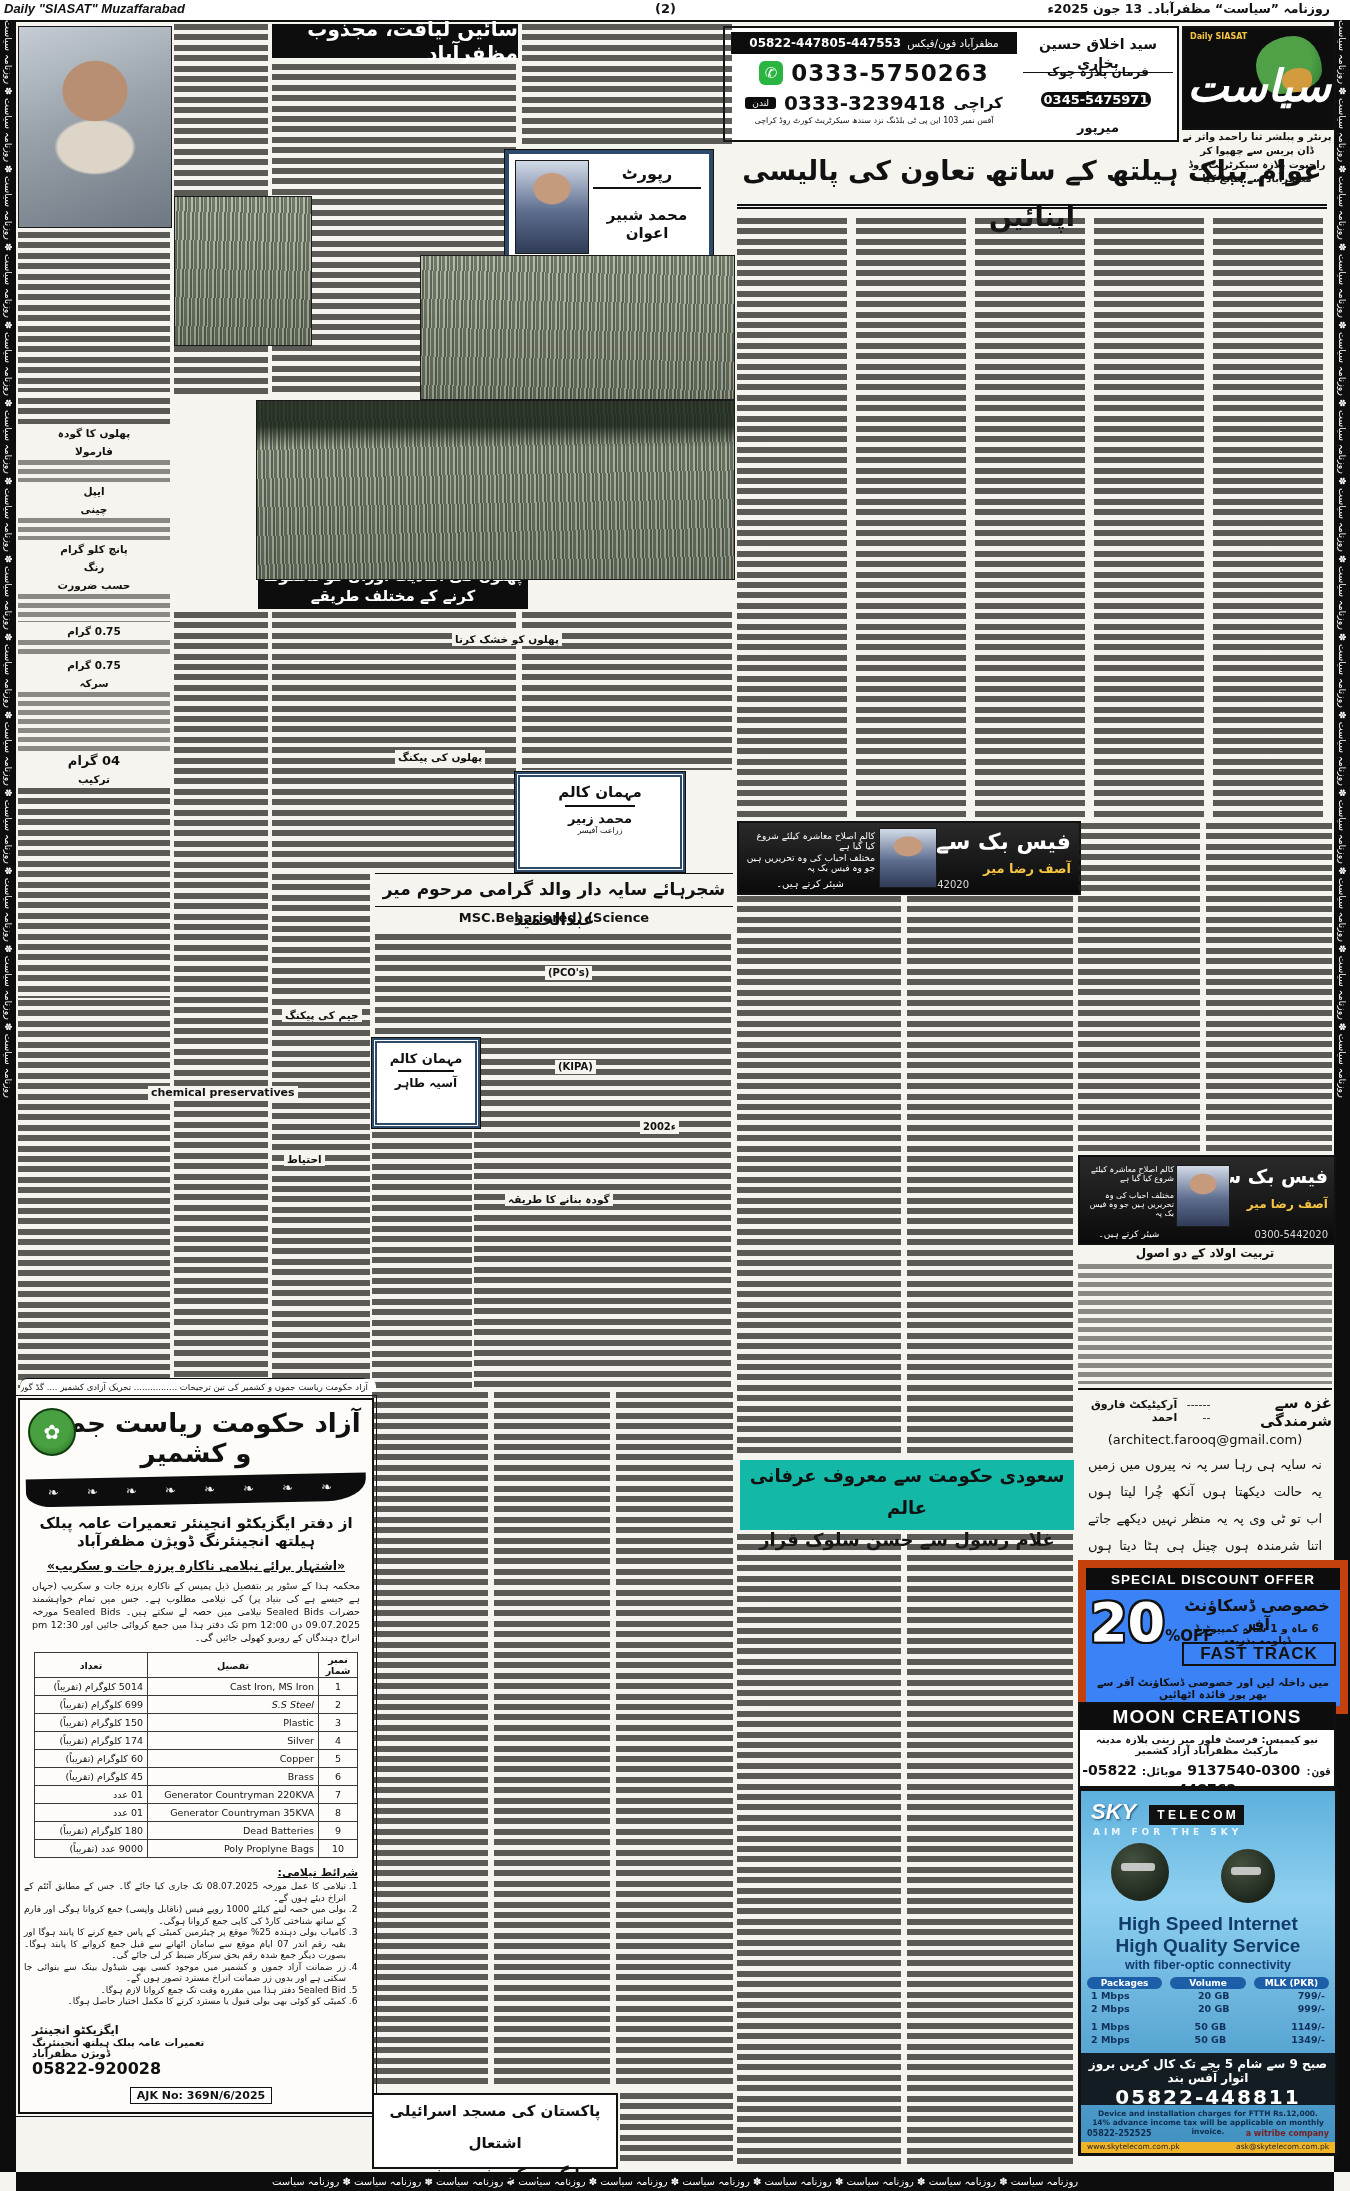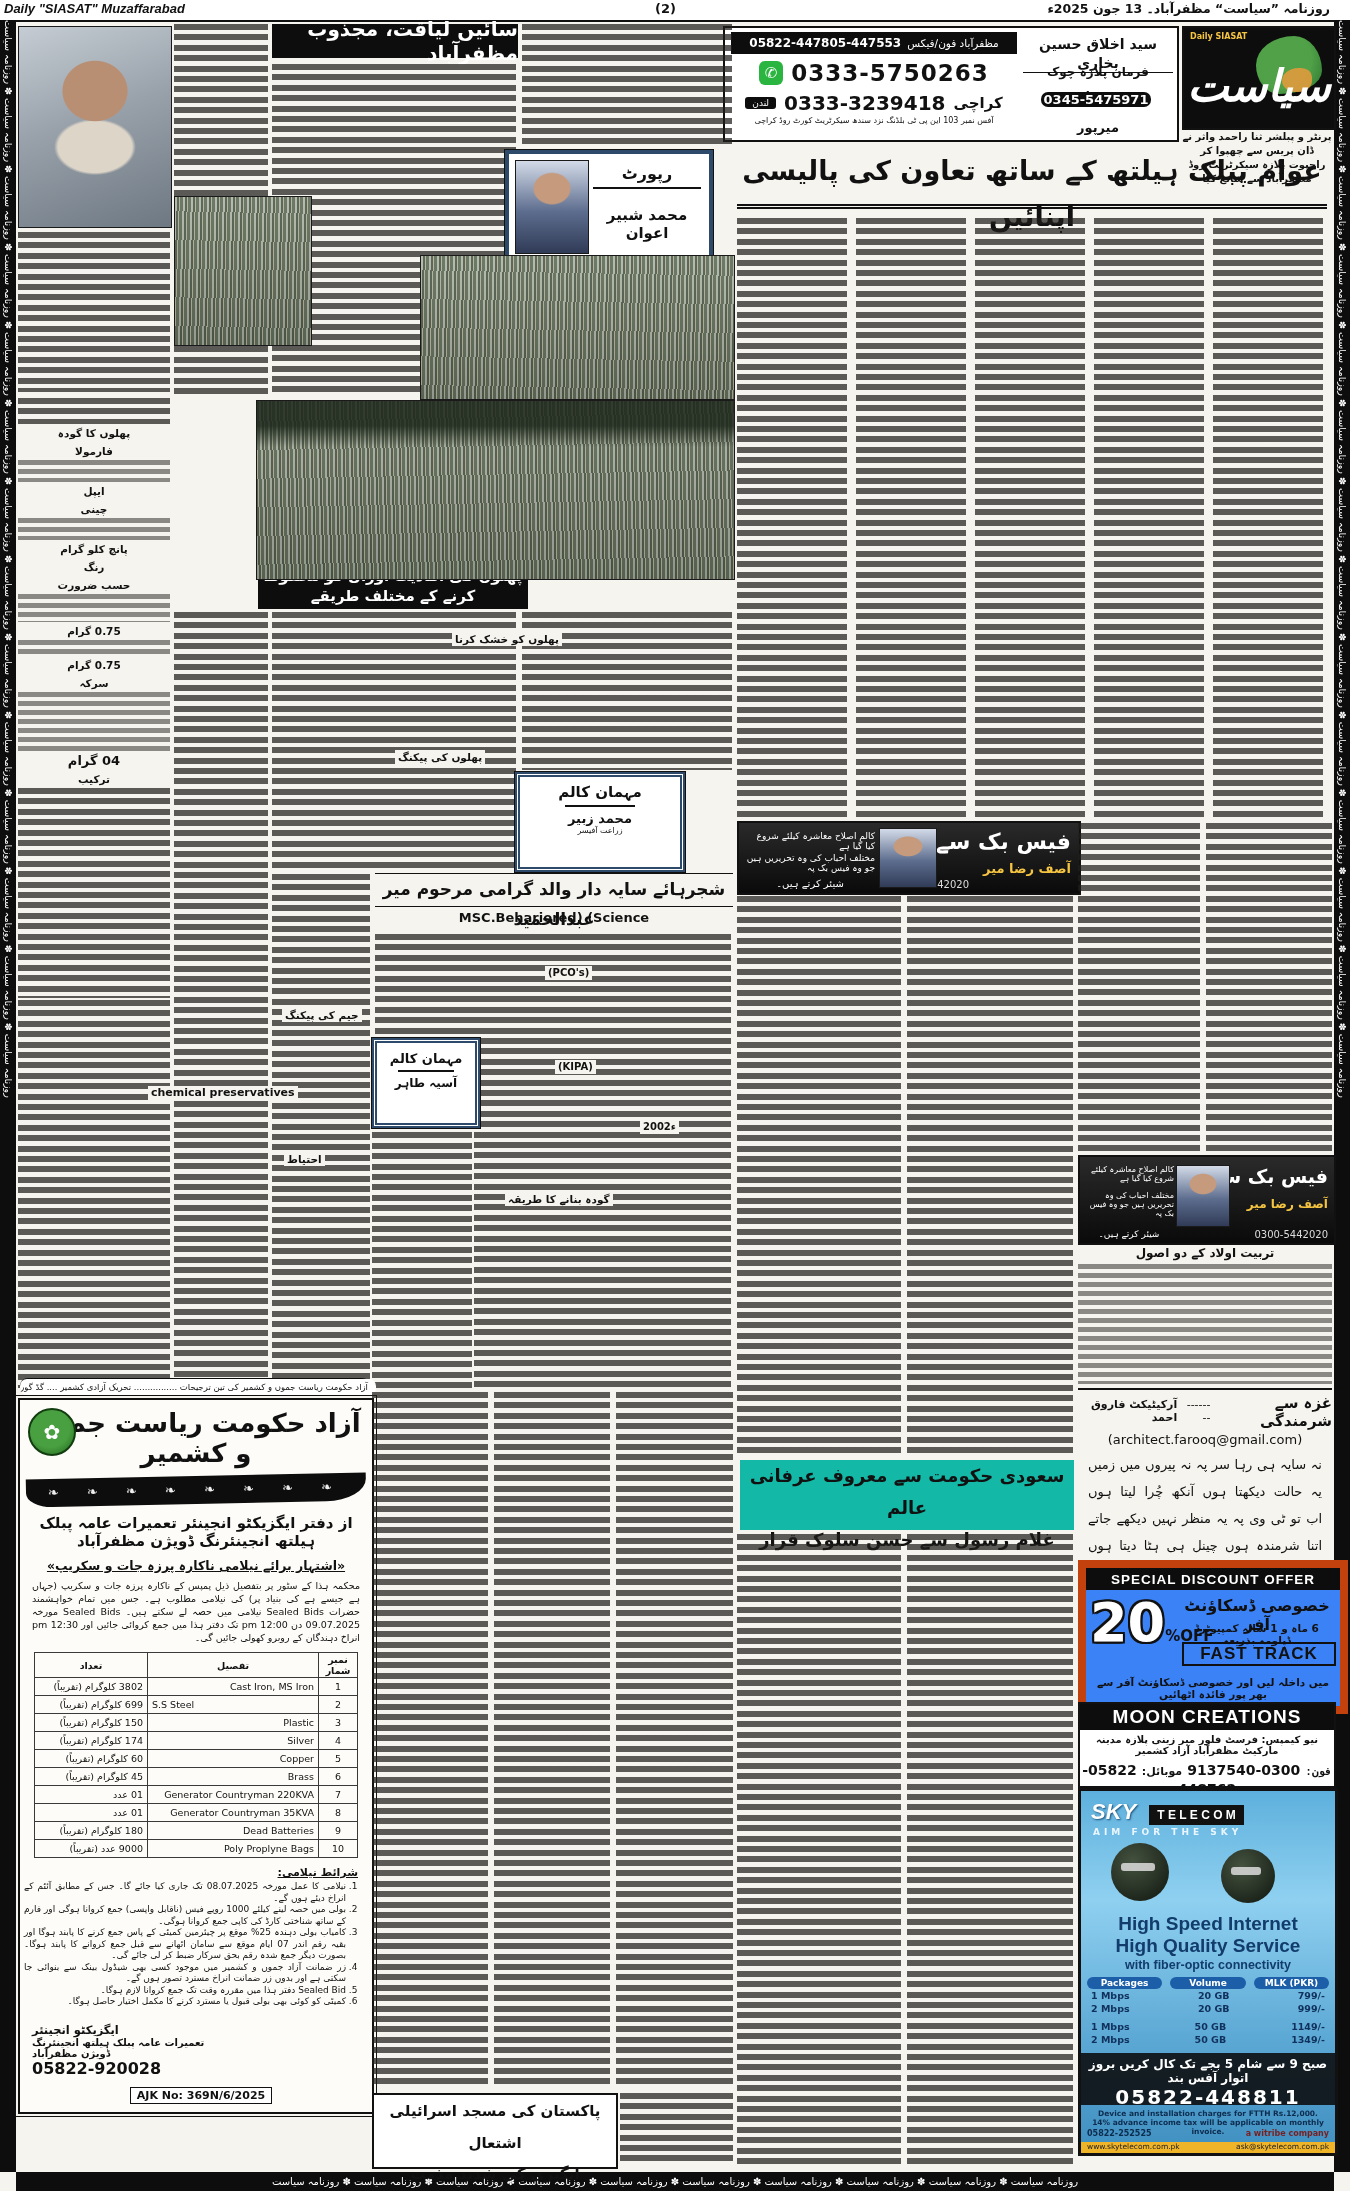--- a/index.html
+++ b/index.html
@@ -329,25 +329,25 @@
     <table class="tender" style="width:324px;margin:8px auto 0 auto;">
       <tbody>
           <tr>
         <th style="width:30px;">نمبر شمار</th>
         <th>تفصیل</th>
         <th style="width:104px;">تعداد</th>
       </tr>
       <tr>
             <td class="c">1</td>
             <td class="ltr" style="text-align:right;">Cast Iron, MS Iron</td>
-            <td class="rtl">3802 کلوگرام (تقریباً)</td>
+            <td class="rtl">5014 کلوگرام (تقریباً)</td>
           </tr>
       <tr>
             <td class="c">2</td>
-            <td class="ltr" style="">S.S Steel</td>
+            <td class="ltr" style="text-align:right;font-style:italic;">S.S Steel</td>
             <td class="rtl">699 کلوگرام (تقریباً)</td>
           </tr>
       <tr>
             <td class="c">3</td>
             <td class="ltr" style="text-align:right;">Plastic</td>
             <td class="rtl">150 کلوگرام (تقریباً)</td>
           </tr>
       <tr>
             <td class="c">4</td>
             <td class="ltr" style="text-align:right;">Silver</td>

